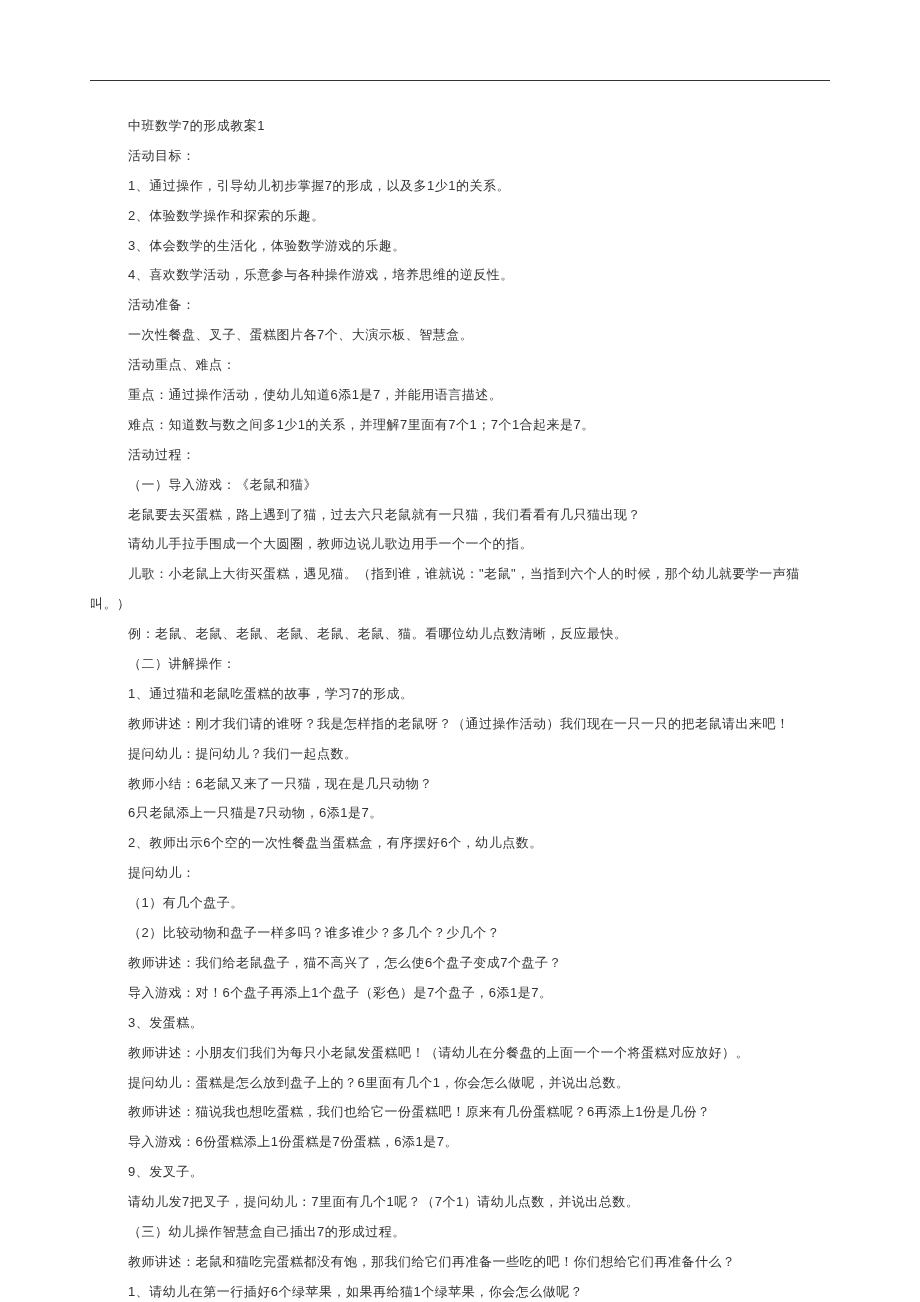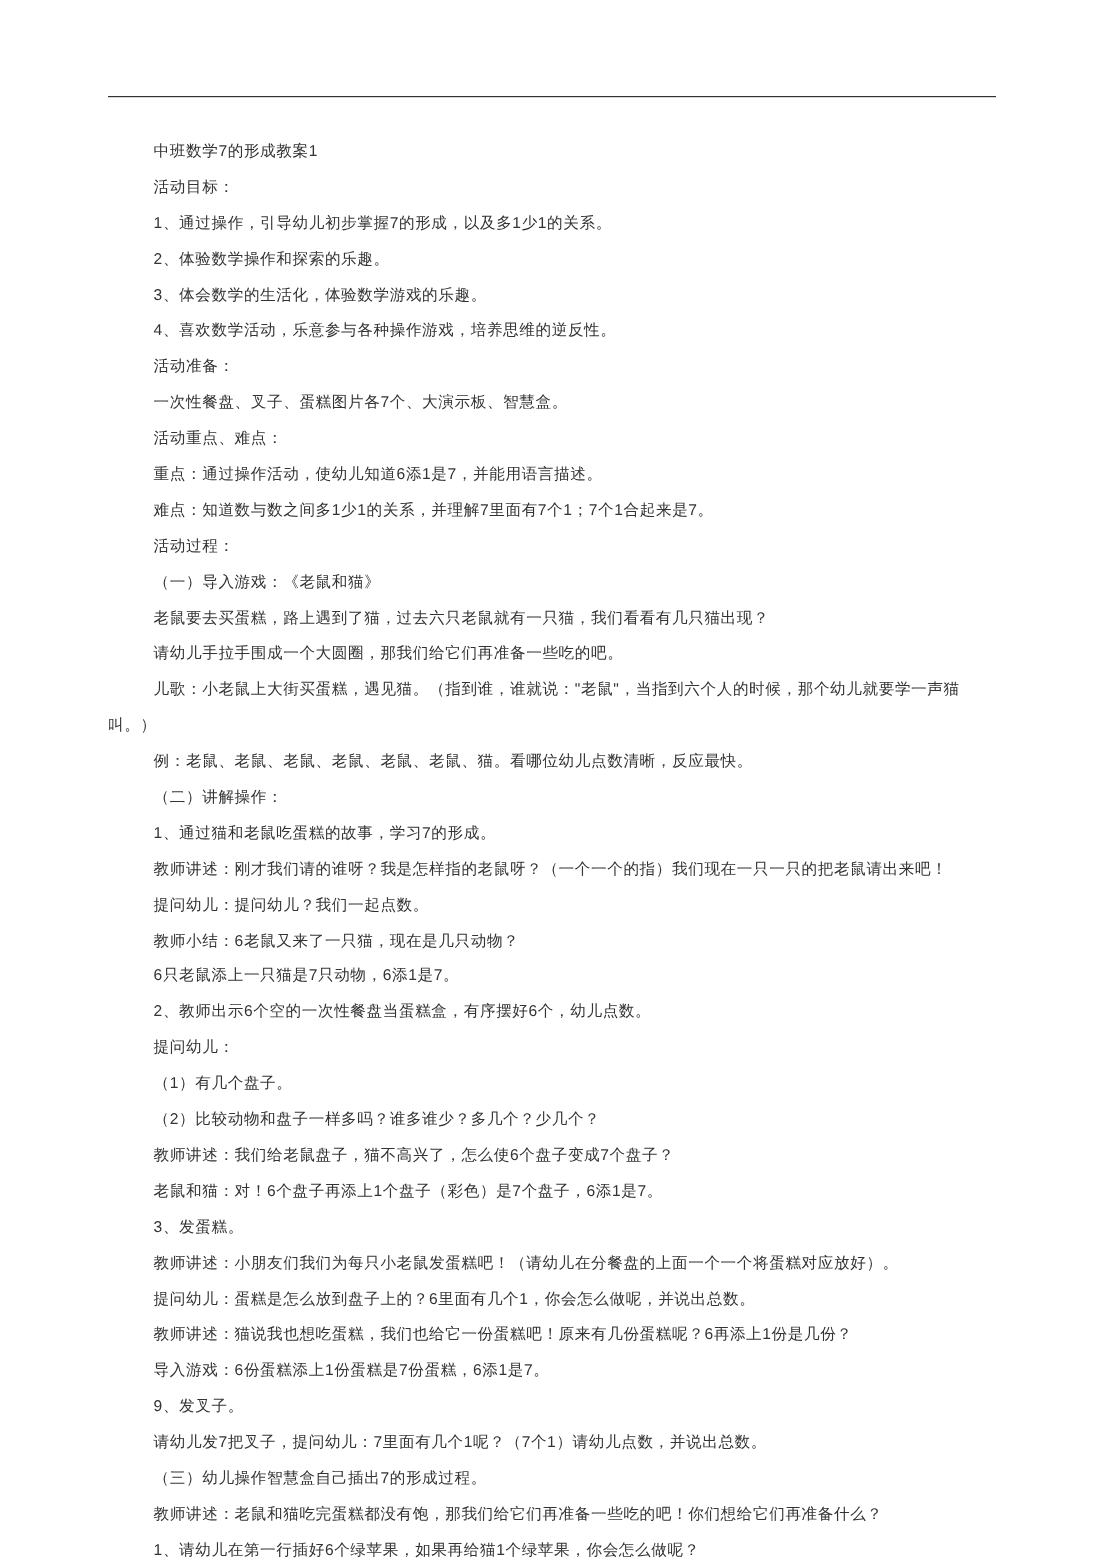--- a/index.html
+++ b/index.html
@@ -45,38 +45,38 @@
 <div class="line indent">活动准备：</div>
 <div class="line indent">一次性餐盘、叉子、蛋糕图片各7个、大演示板、智慧盒。</div>
 
 <div class="line indent">活动重点、难点：</div>
 <div class="line indent">重点：通过操作活动，使幼儿知道6添1是7，并能用语言描述。</div>
 <div class="line indent">难点：知道数与数之间多1少1的关系，并理解7里面有7个1；7个1合起来是7。</div>
 
 <div class="line indent">活动过程：</div>
 <div class="line indent">（一）导入游戏：《老鼠和猫》</div>
 <div class="line indent">老鼠要去买蛋糕，路上遇到了猫，过去六只老鼠就有一只猫，我们看看有几只猫出现？</div>
-<div class="line indent">请幼儿手拉手围成一个大圆圈，那我们给它们再准备一些吃的吧。</div>
+<div class="line indent">请幼儿手拉手围成一个大圆圈，教师边说儿歌边用手一个一个的指。</div>
 <div class="line indent">儿歌：小老鼠上大街买蛋糕，遇见猫。（指到谁，谁就说："老鼠"，当指到六个人的时候，那个幼儿就要学一声猫</div>
 <div class="line hanging">叫。）</div>
 <div class="line indent">例：老鼠、老鼠、老鼠、老鼠、老鼠、老鼠、猫。看哪位幼儿点数清晰，反应最快。</div>
 
 <div class="line indent">（二）讲解操作：</div>
 <div class="line indent">1、通过猫和老鼠吃蛋糕的故事，学习7的形成。</div>
-<div class="line indent">教师讲述：刚才我们请的谁呀？我是怎样指的老鼠呀？（一个一个的指）我们现在一只一只的把老鼠请出来吧！</div>
+<div class="line indent">教师讲述：刚才我们请的谁呀？我是怎样指的老鼠呀？（通过操作活动）我们现在一只一只的把老鼠请出来吧！</div>
 <div class="line indent">提问幼儿：提问幼儿？我们一起点数。</div>
 <div class="line indent">教师小结：6老鼠又来了一只猫，现在是几只动物？</div>
 <div class="line indent">6只老鼠添上一只猫是7只动物，6添1是7。</div>
 
 <div class="line indent">2、教师出示6个空的一次性餐盘当蛋糕盒，有序摆好6个，幼儿点数。</div>
 <div class="line indent">提问幼儿：</div>
 <div class="line indent">（1）有几个盘子。</div>
 <div class="line indent">（2）比较动物和盘子一样多吗？谁多谁少？多几个？少几个？</div>
 <div class="line indent">教师讲述：我们给老鼠盘子，猫不高兴了，怎么使6个盘子变成7个盘子？</div>
-<div class="line indent">老鼠和猫：对！6个盘子再添上1个盘子（彩色）是7个盘子，6添1是7。</div>
+<div class="line indent">导入游戏：对！6个盘子再添上1个盘子（彩色）是7个盘子，6添1是7。</div>
 
 <div class="line indent">3、发蛋糕。</div>
 <div class="line indent">教师讲述：小朋友们我们为每只小老鼠发蛋糕吧！（请幼儿在分餐盘的上面一个一个将蛋糕对应放好）。</div>
 <div class="line indent">提问幼儿：蛋糕是怎么放到盘子上的？6里面有几个1，你会怎么做呢，并说出总数。</div>
 <div class="line indent">教师讲述：猫说我也想吃蛋糕，我们也给它一份蛋糕吧！原来有几份蛋糕呢？6再添上1份是几份？</div>
 <div class="line indent">导入游戏：6份蛋糕添上1份蛋糕是7份蛋糕，6添1是7。</div>
 
 <div class="line indent">9、发叉子。</div>
 <div class="line indent">请幼儿发7把叉子，提问幼儿：7里面有几个1呢？（7个1）请幼儿点数，并说出总数。</div>
 

